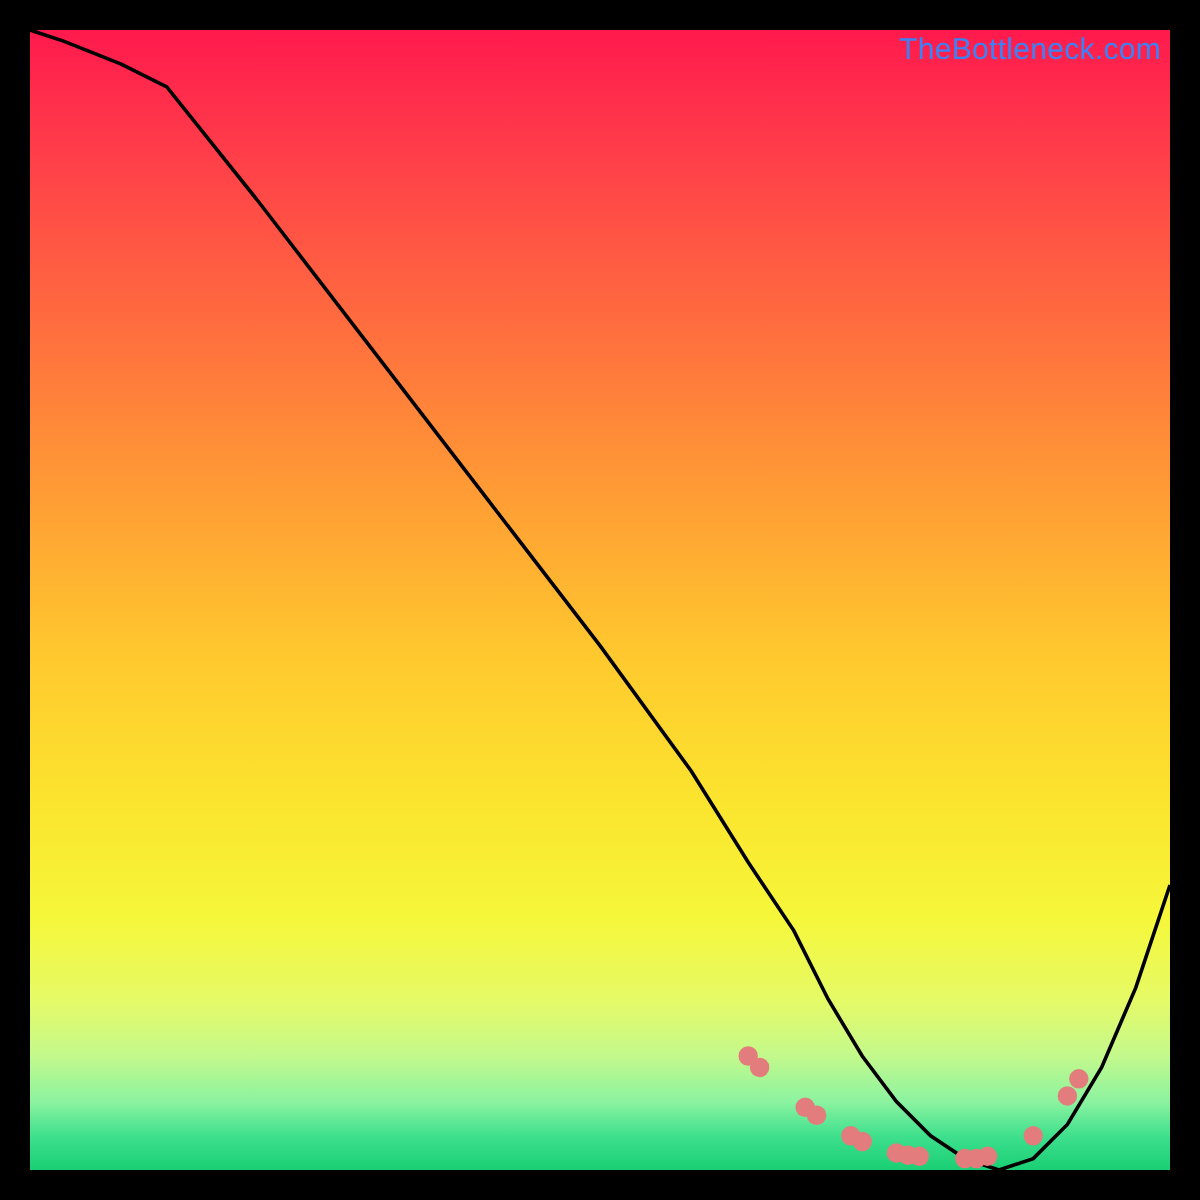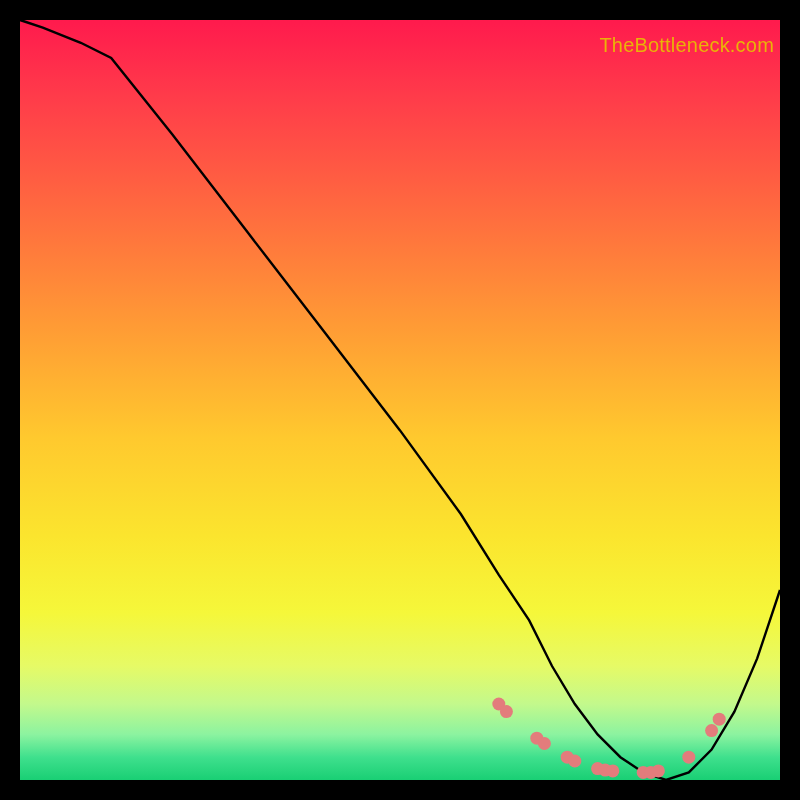--- a/index.html
+++ b/index.html
@@ -37,23 +37,23 @@
       #f5f73a 78%,
       #e6fa66 85%,
       #c3f98c 90%,
       #8cf3a0 94%,
       #3fe08d 97%,
       #19cf74 100%
     );
   }
   .watermark {
     position: absolute;
-    top: 14px;
+    top: 2px;
     right: 6px;
-    color: #eab308;
+    color: #3b82f6;
     font-size: 20px;
     letter-spacing: 0.2px;
     user-select: none;
   }
   svg.curve {
     position: absolute;
     left: 0;
     top: 0;
     width: 760px;
     height: 760px;

